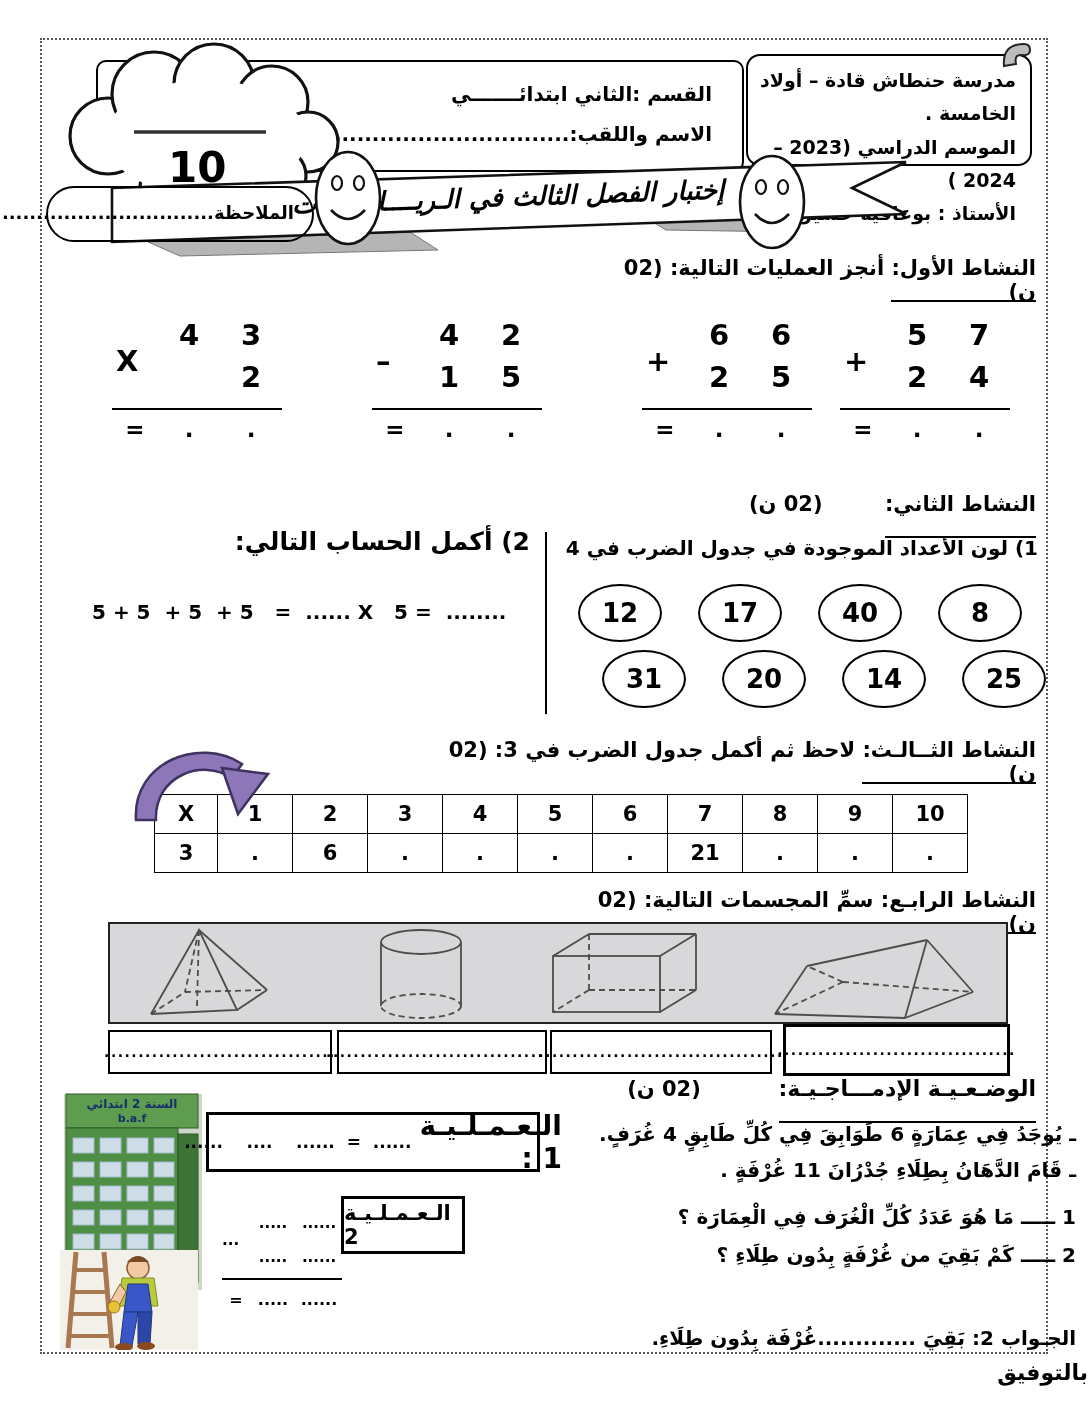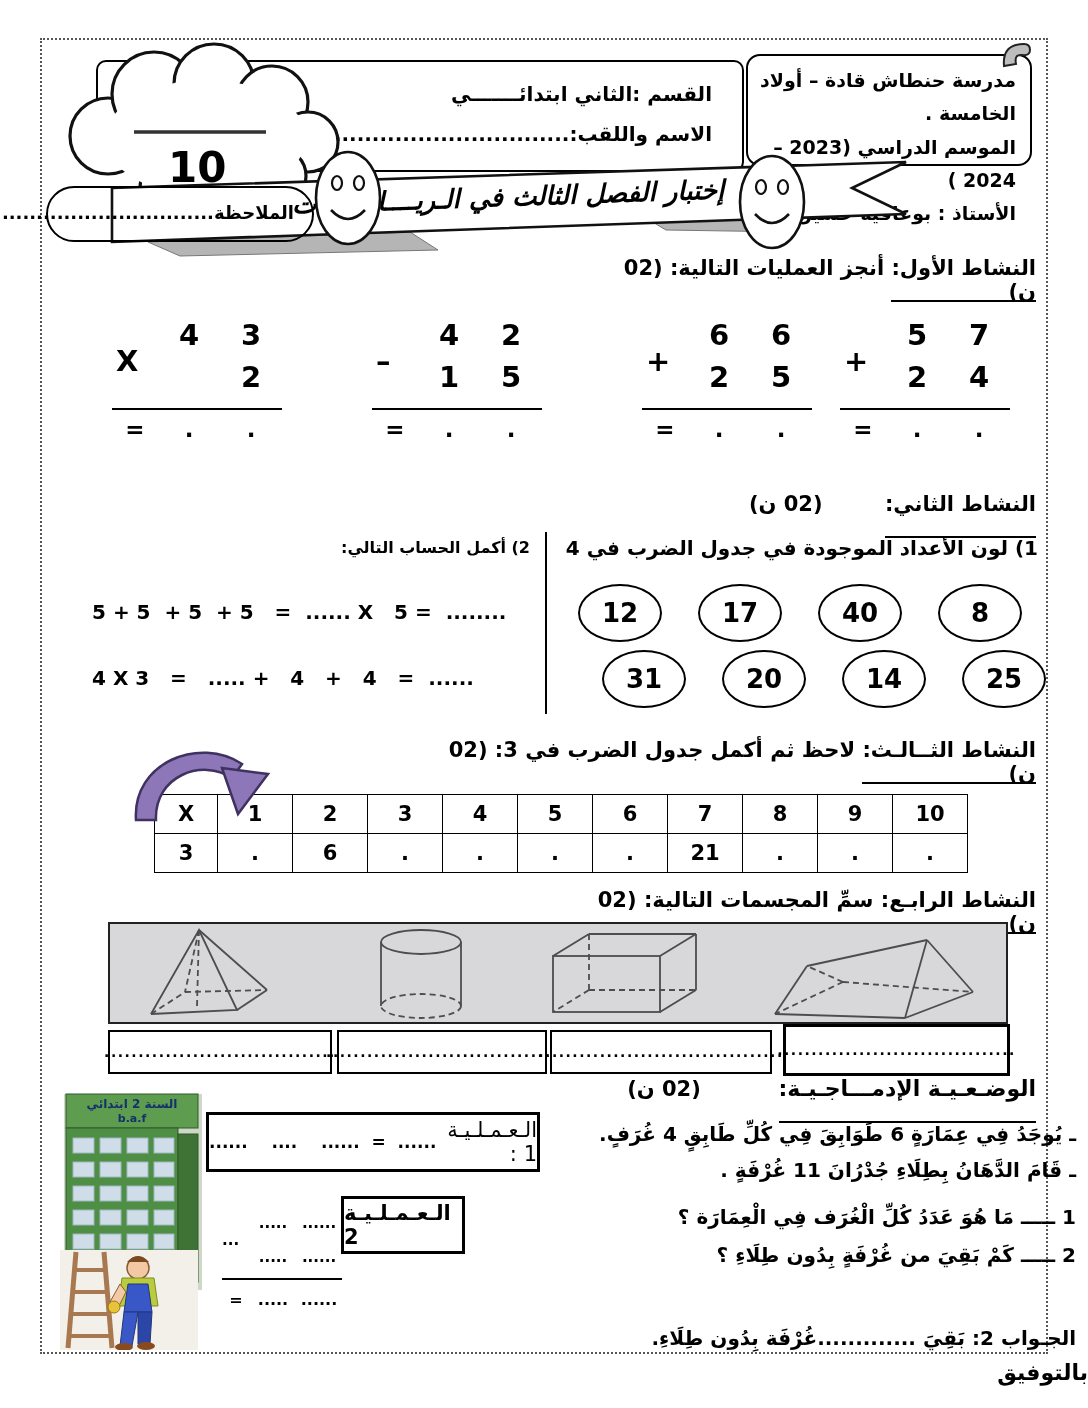--- a/index.html
+++ b/index.html
@@ -189,23 +189,22 @@
     <div class="oval">17</div>
     <div class="oval">40</div>
     <div class="oval">8</div>
   </div>
   <div class="abs ovrow" style="left:602px;top:650px">
     <div class="oval">31</div>
     <div class="oval">20</div>
     <div class="oval">14</div>
     <div class="oval">25</div>
   </div>
-  <div class="abs rtl b" style="left:80px;top:538px;width:450px;font-size:16px">2) أكمل الحساب التالي:</div>
+  <div class="abs rtl b" style="left:80px;top:527px;width:450px;font-size:25px">2) أكمل الحساب التالي:</div>
   <div class="abs ltr pre eq" style="left:92px;top:600px">5 + 5  + 5  + 5   =  ...... X   5 =  ........</div>
-  <div class="abs ltr pre eq" style="left:92px;top:666px">4 X 3   =   ..... +   4   +   4   =  ......</div>
 
   <div class="abs rtl sec-title" style="left:420px;top:738px;width:616px">
     <span class="u">النشاط الثــالـث:</span>
     <span>لاحظ ثم أكمل جدول الضرب في 3: (02 ن)</span>
   </div>
   <table class="mul abs ltr" style="left:154px;top:794px">
     <tbody>
         <tr>
       <td class="first">X</td>
       <td>1</td>
@@ -345,21 +344,21 @@
         <rect x="94" y="142" width="20" height="15"></rect>
       <rect x="13" y="166" width="21" height="15"></rect>
         <rect x="40" y="166" width="21" height="15"></rect>
         <rect x="67" y="166" width="21" height="15"></rect>
         <rect x="94" y="166" width="20" height="15"></rect>
     </g>
     <rect x="46" y="178" width="34" height="18" fill="#e9efe4" stroke="#2f5b28"></rect>
   </svg>
 
   <div class="abs opbox1">
-    <span style="font-size:21px;font-weight:normal">الـعـمـلـيـة 1 :</span>
+    <span style="font-size:28px;font-weight:bold">الـعـمـلـيـة 1 :</span>
     <span class="ltr pre" style="font-size:17px;font-weight:bold">......    ....    ......  =  ......</span>
   </div>
 
   <div class="abs opbox2">
     <span style="font-size:21px;font-weight:bold">الـعـمـلـيـة 2</span>
   </div>
   <div class="abs work">
     <div class="cell"></div>
     <div class="cell">.....</div>
     <div class="cell">......</div>

